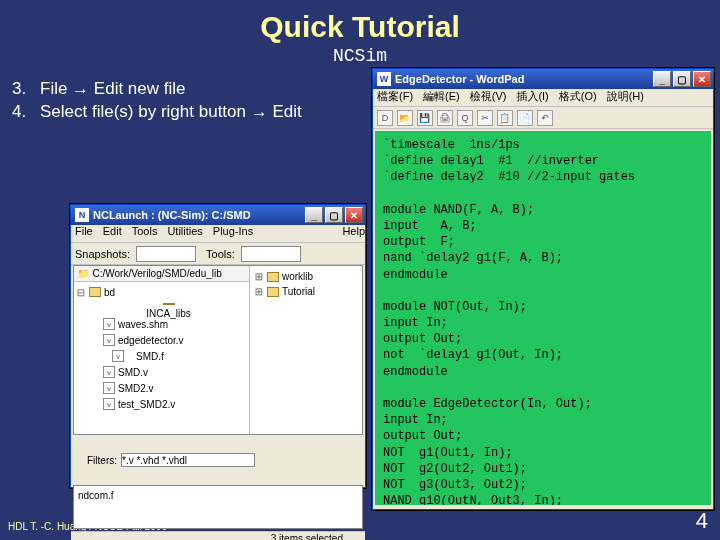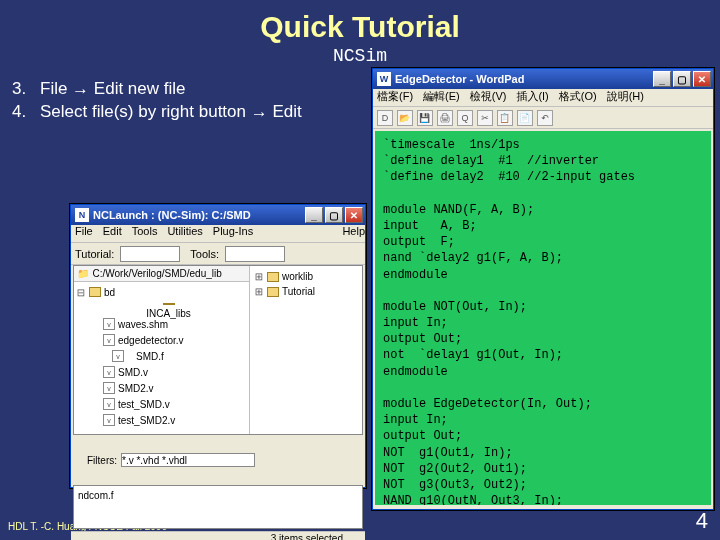--- a/index.html
+++ b/index.html
@@ -252,21 +252,21 @@
   </div>
   <div class="menubar">
     <span>File</span>
     <span>Edit</span>
     <span>Tools</span>
     <span>Utilities</span>
     <span>Plug-Ins</span>
     <span style="margin-left:auto;">Help</span>
   </div>
   <div class="nc-toolbar">
-    <span class="lbl">Tutorial:</span>
+    <span class="lbl">Snapshots:</span>
     <span class="nc-dd"></span>
     <span class="lbl">Tools:</span>
     <span class="nc-dd"></span>
   </div>
   <div class="nc-panes">
     <div class="nc-left">
       <div class="nc-path">
         <span class="ic">📁</span>
         <span>C:/Work/Verilog/SMD/edu_lib</span>
       </div>
@@ -298,25 +298,20 @@
           </div>
           <div class="tree-row" style="padding-left: 14px;">
             <span class="tw"></span>
             <span class="fi">v</span>
             <span>SMD.v</span>
           </div>
           <div class="tree-row" style="padding-left: 14px;">
             <span class="tw"></span>
             <span class="fi">v</span>
             <span>SMD2.v</span>
-          </div>
-          <div class="tree-row" style="padding-left: 14px;">
-            <span class="tw"></span>
-            <span class="fi">v</span>
-            <span>test_SMD.v</span>
           </div>
           <div class="tree-row" style="padding-left: 14px;">
             <span class="tw"></span>
             <span class="fi">v</span>
             <span>test_SMD2.v</span>
           </div>
         </div>
     </div>
     <div class="nc-right" id="nc-right-tree">
         <div class="tree-row">

